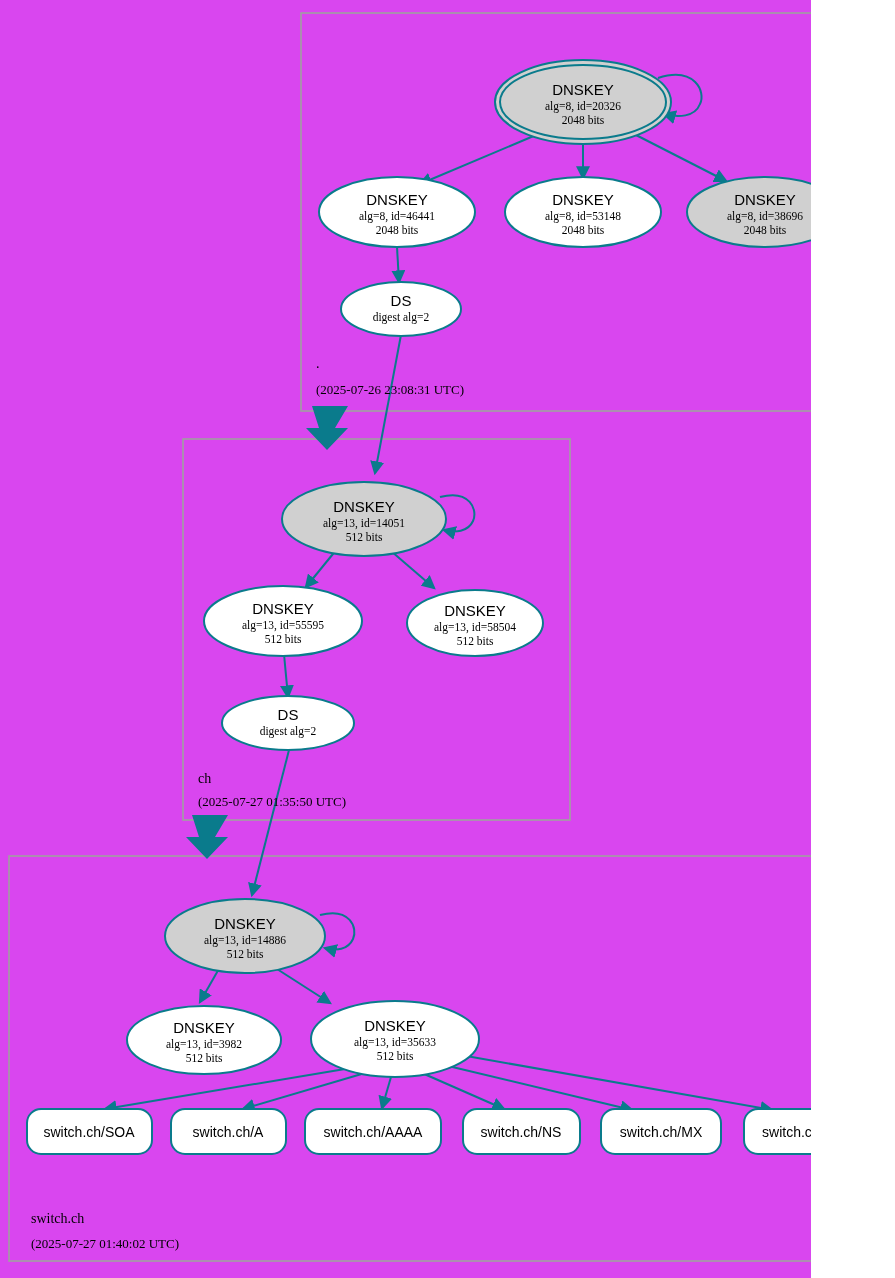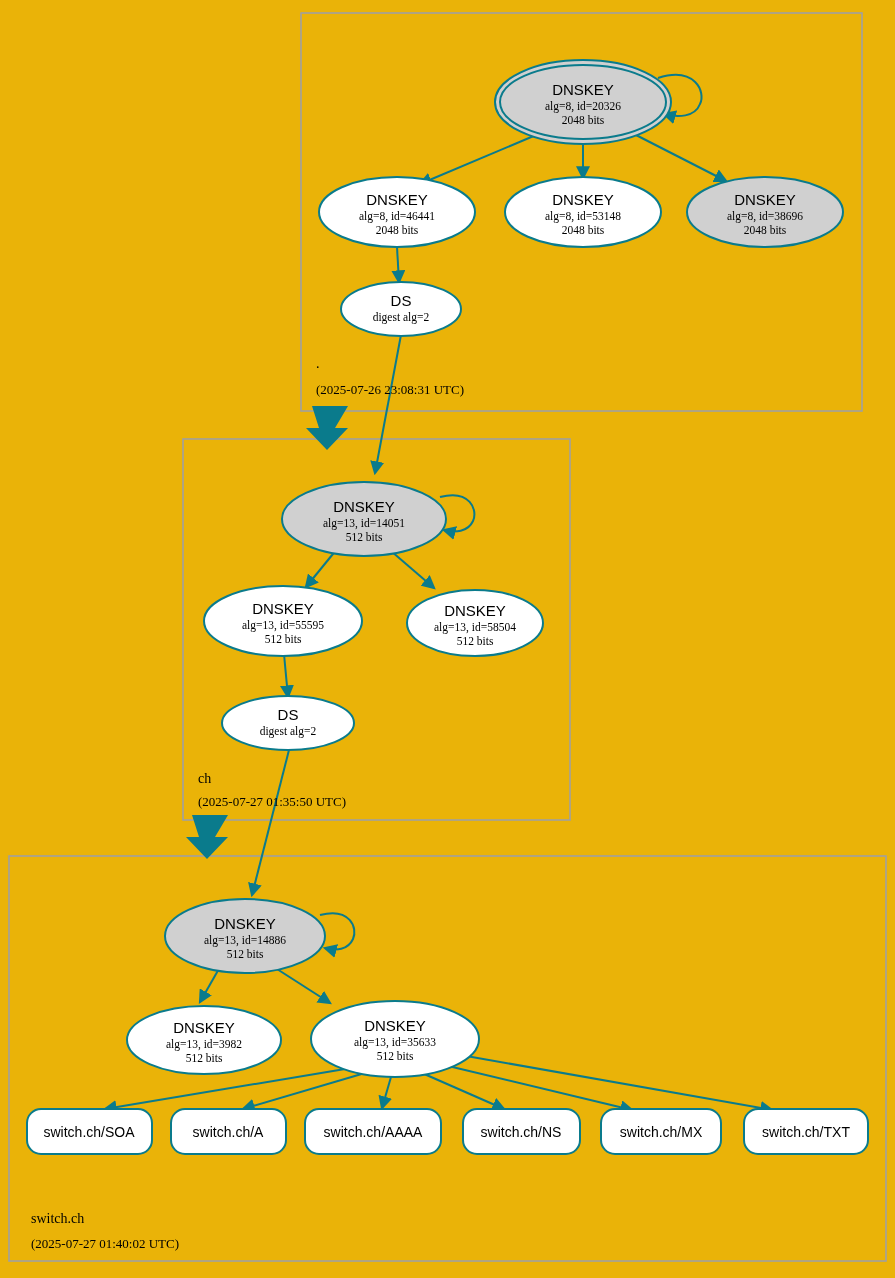--- a/index.html
+++ b/index.html
@@ -3,23 +3,23 @@
 <meta charset="utf-8">
 <title>DNSSEC Authentication Chain</title>
 <style>
   html, body {
     margin: 0;
     padding: 0;
     background: #ffffff;
   }
   #stage {
     position: relative;
-    width: 895px;
+    width: 811px;
     height: 1278px;
-    background: #eab308;
+    background: #d946ef;
     font-family: "Liberation Serif", "DejaVu Serif", serif;
     overflow: hidden;
   }
   #graph-svg {
     position: absolute;
     top: 0;
     left: 0;
     width: 895px;
     height: 1278px;
   }

